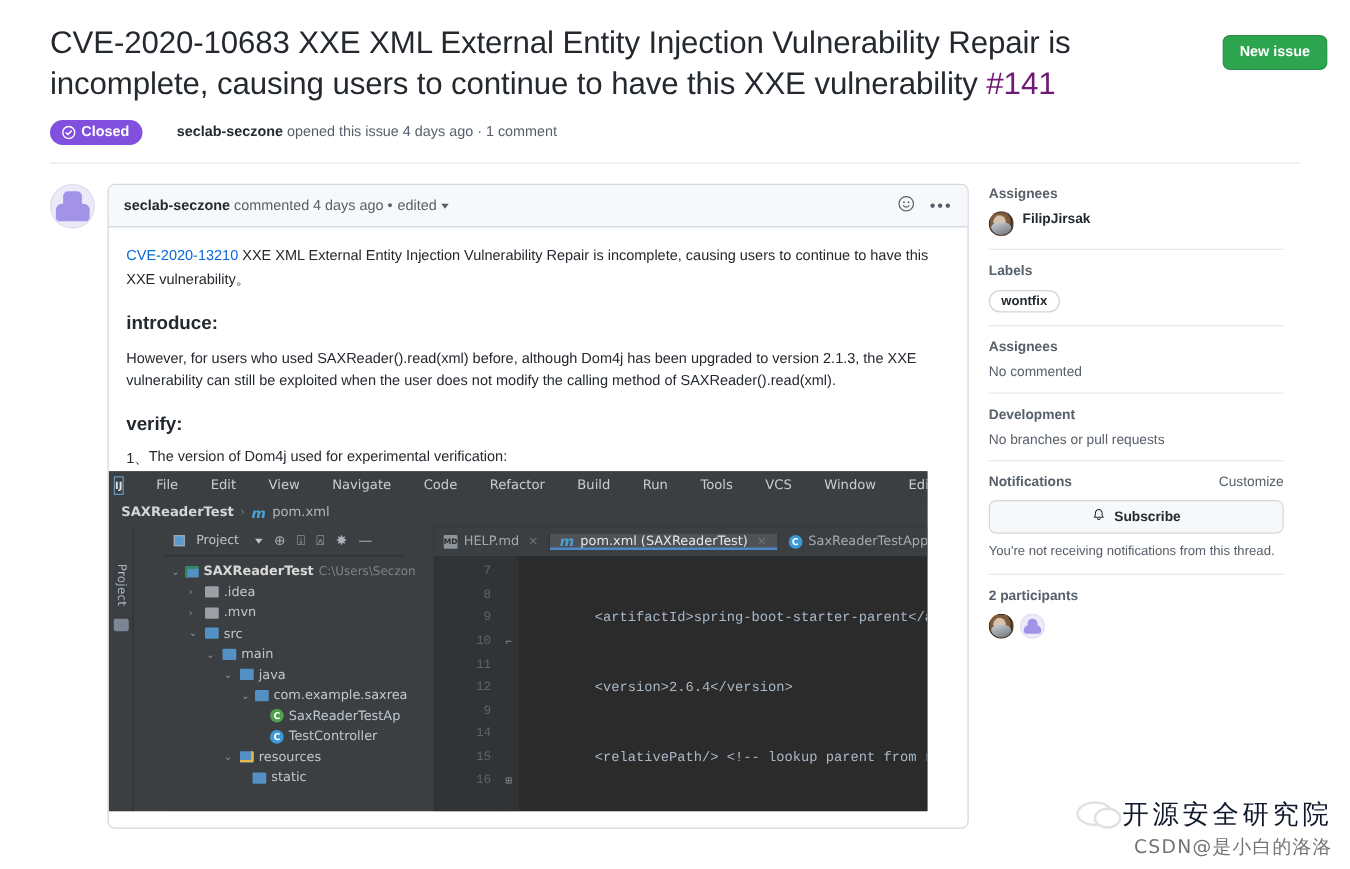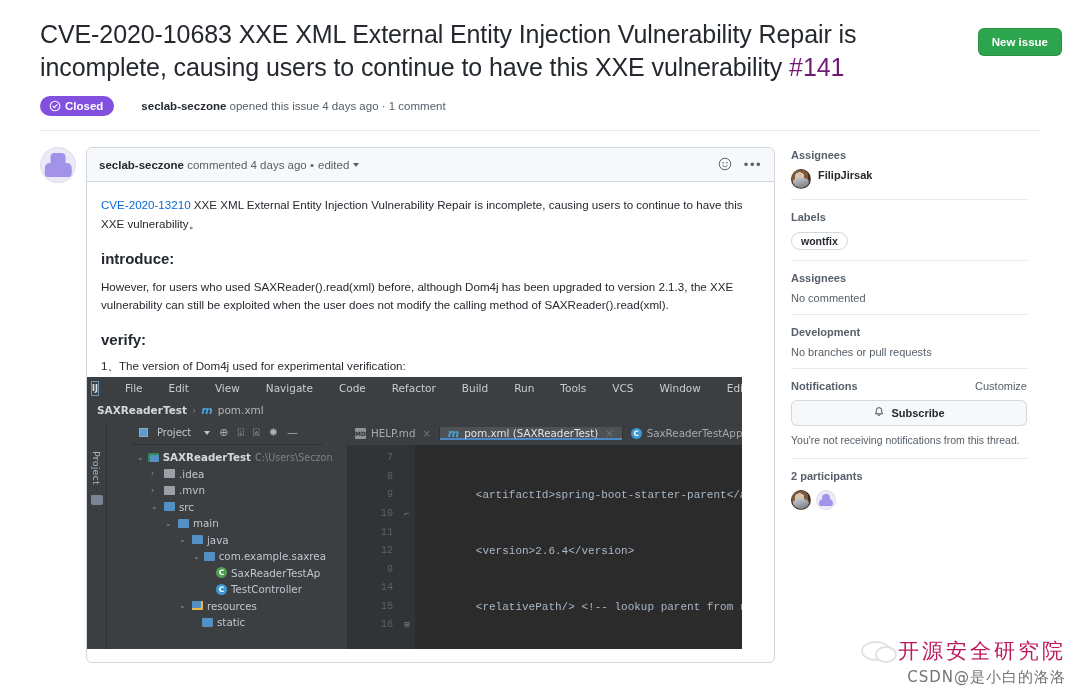--- a/index.html
+++ b/index.html
@@ -296,21 +296,21 @@
   .subscribe-note { margin-top: 7px; font-size: 10.5px; color:#57606a; line-height:1.4;}
   .participants { display:flex; gap:5px; margin-top: 8px; }
 
   
   .watermark {
     position:absolute; right: 14px; bottom: 8px;
     text-align: right; pointer-events:none; user-select:none;
   }
   .wm-row1 {
     display:flex; align-items:center; gap:7px;
-    color:#be185d; font-size: 21px; letter-spacing: 3px;
+    color:#0f172a; font-size: 21px; letter-spacing: 3px;
     font-family: "DejaVu Sans", sans-serif;
   }
   .wm-chat {
     width: 30px; height: 20px;
     border: 2px solid #e2e2e2; border-radius: 50%;
     position: relative;
   }
   .wm-chat::after {
     content:''; position:absolute; right:-8px; bottom:-4px;
     width: 18px; height: 13px; border:2px solid #e2e2e2;

